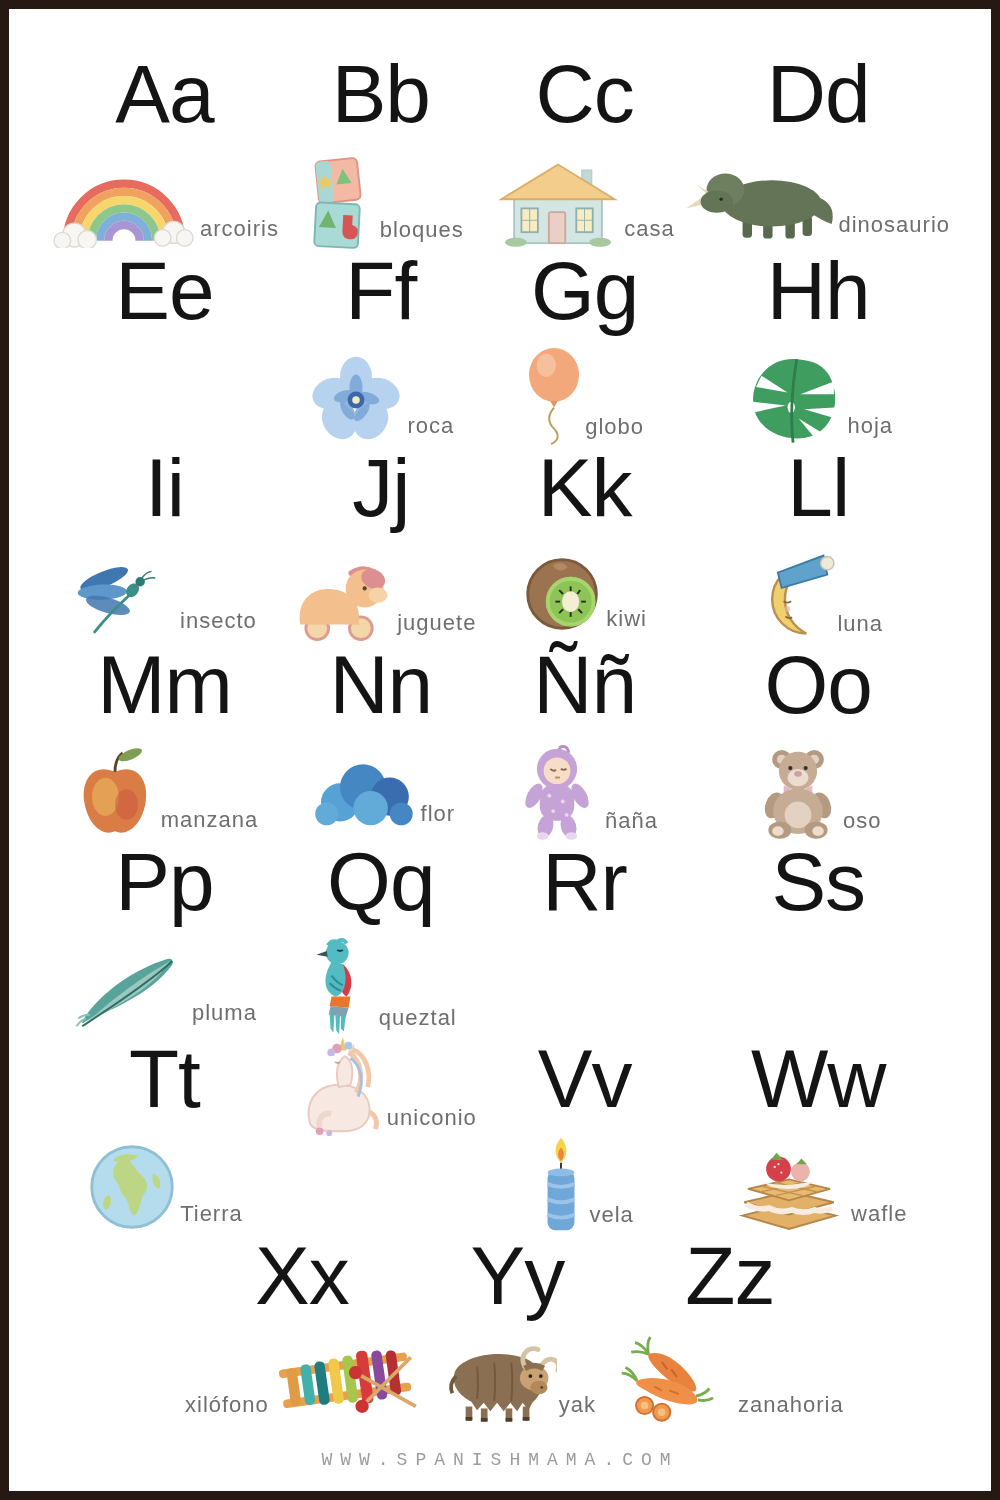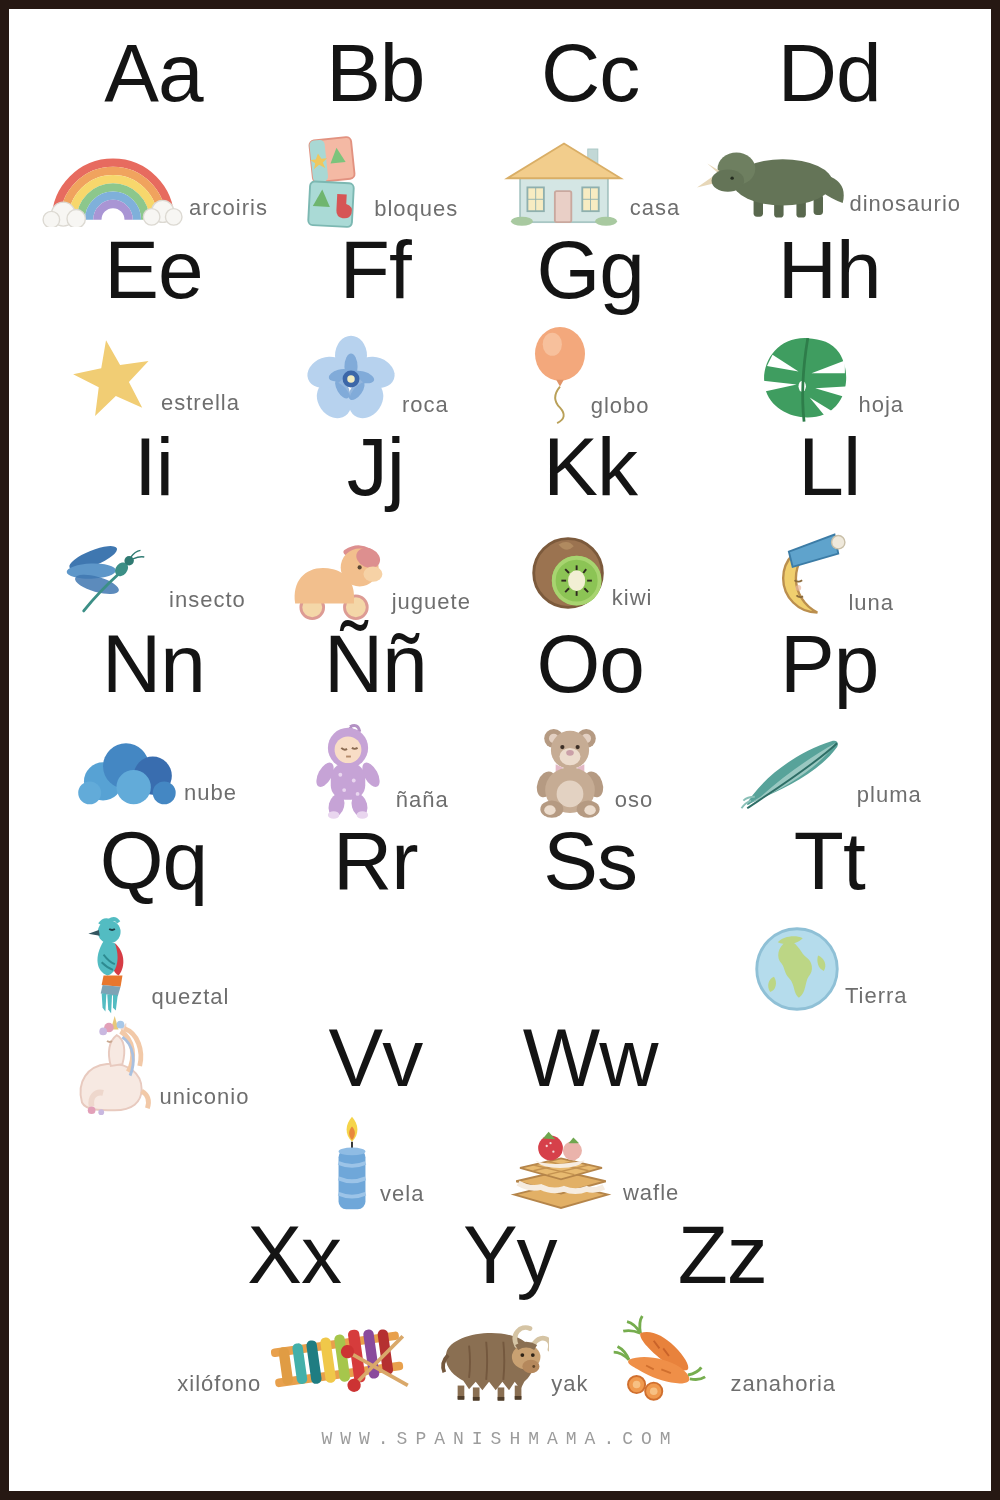--- a/index.html
+++ b/index.html
@@ -2,21 +2,21 @@
 <html><head>
 <meta charset="utf-8">
 <style>
   html,body{margin:0;padding:0;}
   body{
     width:1000px;height:1500px;box-sizing:border-box;
     background:#ffffff;border:9px solid #261813;
     font-family:"Liberation Sans", sans-serif;
     overflow:hidden;
   }
-  .content{padding:22px 30px 0;}
+  .content{padding:22px 41px 0;margin-top:21px;}
   .main-grid{display:grid;grid-template-columns:repeat(4,1fr);}
   .last-grid{display:grid;grid-template-columns:repeat(3,1fr);width:70%;margin:0 auto;gap:20px;}
   .cell{height:197px;display:flex;flex-direction:column;align-items:center;justify-content:flex-start;}
   .last-grid .cell{height:190px;}
   .letters{
     font-size:82px;font-weight:300;line-height:1.02;color:#141414;
     height:104px;display:flex;align-items:flex-start;justify-content:center;
     letter-spacing:-1px;white-space:nowrap;
   }
   .media{display:flex;align-items:flex-end;gap:2px;white-space:nowrap;}
@@ -117,26 +117,20 @@
           <polygon points="27,37 12,28 30,44" fill="#e7d7b8"></polygon>
           <ellipse cx="36" cy="48" rx="19" ry="13" fill="#647457"></ellipse>
           <circle cx="41" cy="45" r="2" fill="#252d20"></circle>
         </svg>
         <span class="word">dinosaurio</span>
       </div>
     </div>
 
     <div class="cell">
       <div class="letters">Ee</div>
-      <div class="media">
-        <svg class="art" width="92" height="90" viewBox="0 0 96 94">
-          <polygon points="48,8 58,36 88,37 64,55 73,84 48,67 23,84 32,55 8,37 38,36" fill="#f1cd74" transform="rotate(-10 48 50)"></polygon>
-        </svg>
-        <span class="word">estrella</span>
-      </div>
     </div>
 
     <div class="cell">
       <div class="letters">Ff</div>
       <div class="media">
         <svg class="art" width="98" height="92" viewBox="0 0 104 98">
           <g fill="#b7d2ee">
             <ellipse cx="52" cy="25" rx="17" ry="21"></ellipse>
             <ellipse cx="78" cy="43" rx="21" ry="16" transform="rotate(20 78 43)"></ellipse>
             <ellipse cx="68" cy="72" rx="17" ry="21" transform="rotate(35 68 72)"></ellipse>
@@ -254,35 +248,48 @@
           <path d="M26,26 L74,8 L78,28 L30,42 Z" fill="#5fa3cc" stroke="#3c7ca6" stroke-width="2"></path>
           <circle cx="78" cy="16" r="7" fill="#efe9dc" stroke="#c9bfa8" stroke-width="1.5"></circle>
           <path d="M32,56 q4,3 8,0" stroke="#8a6a3c" stroke-width="2" fill="none"></path>
           <circle cx="36" cy="64" r="3" fill="#e8b8a0" opacity="0.7"></circle>
           <path d="M34,72 q3,3 7,1" stroke="#8a6a3c" stroke-width="2" fill="none"></path>
         </svg>
         <span class="word">luna</span>
       </div>
     </div>
 
+    <div class="cell">
+      <div class="letters">Mm</div>
+      <div class="media">
+        <svg class="art" width="88" height="92" viewBox="0 0 92 96">
+          <path d="M46,26 C24,16 10,34 14,58 C18,82 34,94 46,88 C58,94 74,82 78,58 C82,34 68,16 46,26 Z" fill="#d97c46"></path>
+          <ellipse cx="36" cy="52" rx="14" ry="20" fill="#e8b05c" opacity="0.7"></ellipse>
+          <ellipse cx="58" cy="60" rx="12" ry="16" fill="#c9543c" opacity="0.5"></ellipse>
+          <path d="M46,26 q0,-14 8,-20" stroke="#5f4428" stroke-width="3" fill="none"></path>
+          <ellipse cx="62" cy="8" rx="13" ry="5" transform="rotate(-22 62 8)" fill="#7e9e52"></ellipse>
+        </svg>
+        <span class="word">manzana</span>
+      </div>
+    </div>
 
     <div class="cell">
       <div class="letters">Nn</div>
       <div class="media">
         <svg class="art" width="112" height="86" viewBox="0 0 116 90">
           <g opacity="0.95">
             <circle cx="34" cy="58" r="20" fill="#4f9ed2"></circle>
             <circle cx="58" cy="42" r="24" fill="#3b81c0"></circle>
             <circle cx="86" cy="52" r="20" fill="#2f66ab"></circle>
             <circle cx="66" cy="64" r="18" fill="#5aa7d8"></circle>
             <circle cx="20" cy="70" r="12" fill="#5aa7d8"></circle>
             <circle cx="98" cy="70" r="12" fill="#3b81c0"></circle>
           </g>
         </svg>
-        <span class="word">nube</span>
+        <span class="word">flor</span>
       </div>
     </div>
 
     <div class="cell">
       <div class="letters">Ññ</div>
       <div class="media">
         <svg class="art" width="92" height="100" viewBox="0 0 96 104">
           <path d="M50,8 q8,-4 10,4 q-6,4 -10,-4" fill="none" stroke="#b391c4" stroke-width="3"></path>
           <circle cx="48" cy="30" r="21" fill="#c6a3d6"></circle>
           <circle cx="48" cy="32" r="14" fill="#f8ddc6"></circle>

